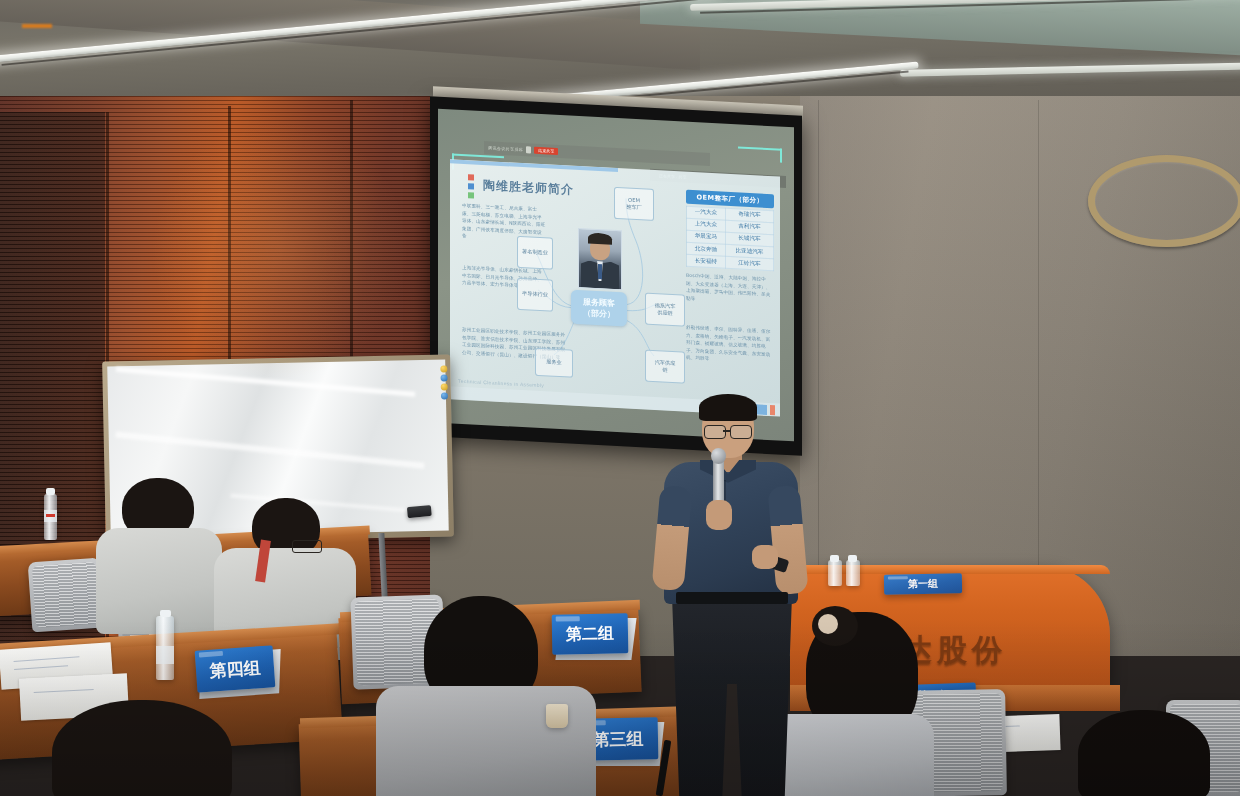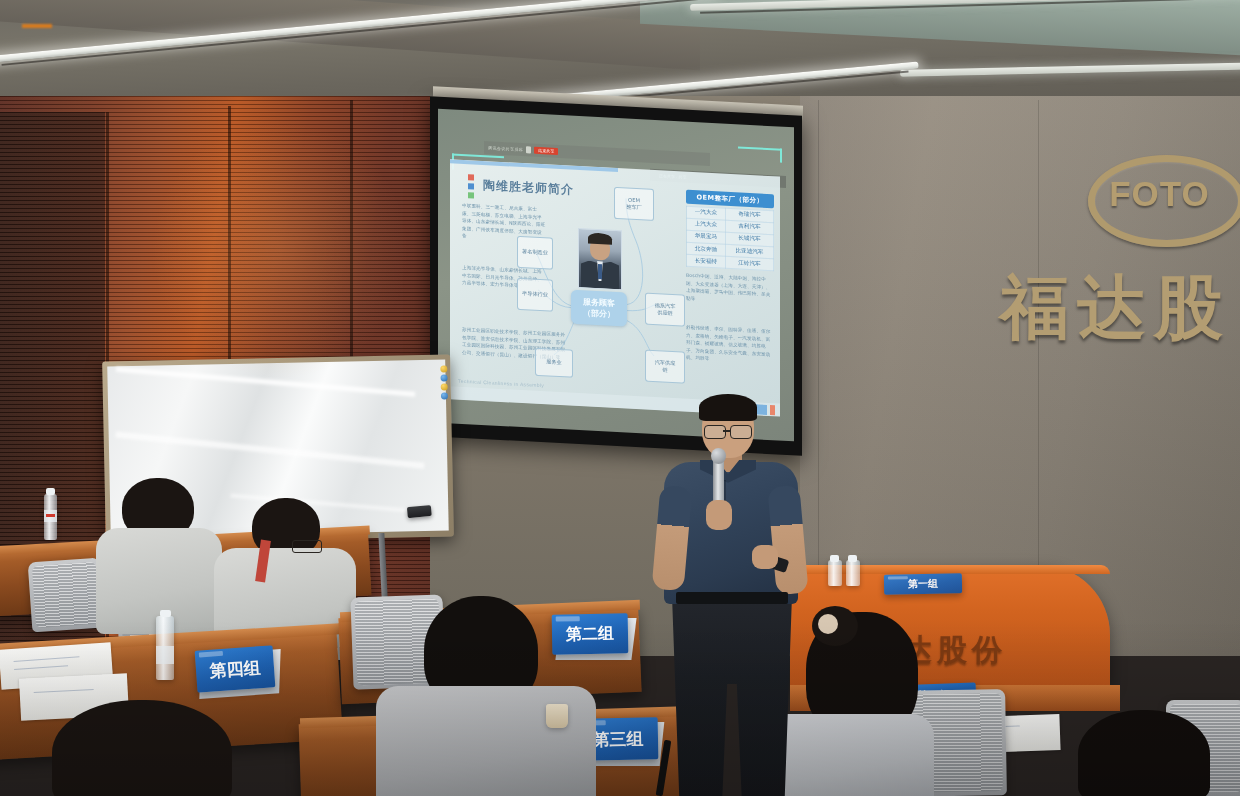--- a/index.html
+++ b/index.html
@@ -239,22 +239,20 @@
   <div class="wall-dark-left"></div>
   <div class="wall-seam-v" style="left:106px;top:112px;height:545px;"></div>
   <div class="wall-seam-v" style="left:228px;top:106px;height:300px;"></div>
   <div class="wall-seam-v" style="left:350px;top:100px;height:280px;"></div>
   <div class="wall-center"></div>
   <div class="wall-right"></div>
   <div class="wall-vline" style="left:1038px;top:100px;height:470px;"></div>
   <div class="wall-vline" style="left:818px;top:100px;height:470px;"></div>
 
   <div class="logo-oval"></div>
-  <div class="logo-text">FOTO</div>
-  <div class="wall-cn">福达股</div>
 
   <div class="screen-top-bar"></div>
   <div class="screen-frame"></div>
   <div class="screen-inner">
 
     <div class="corner-tick" style="left:14px;top:44px;width:52px;height:1.5px;"></div>
     <div class="corner-tick" style="left:14px;top:44px;width:1.5px;height:16px;"></div>
     <div class="corner-tick" style="left:300px;top:22px;width:44px;height:1.5px;"></div>
     <div class="corner-tick" style="left:342px;top:22px;width:1.5px;height:14px;"></div>
 

